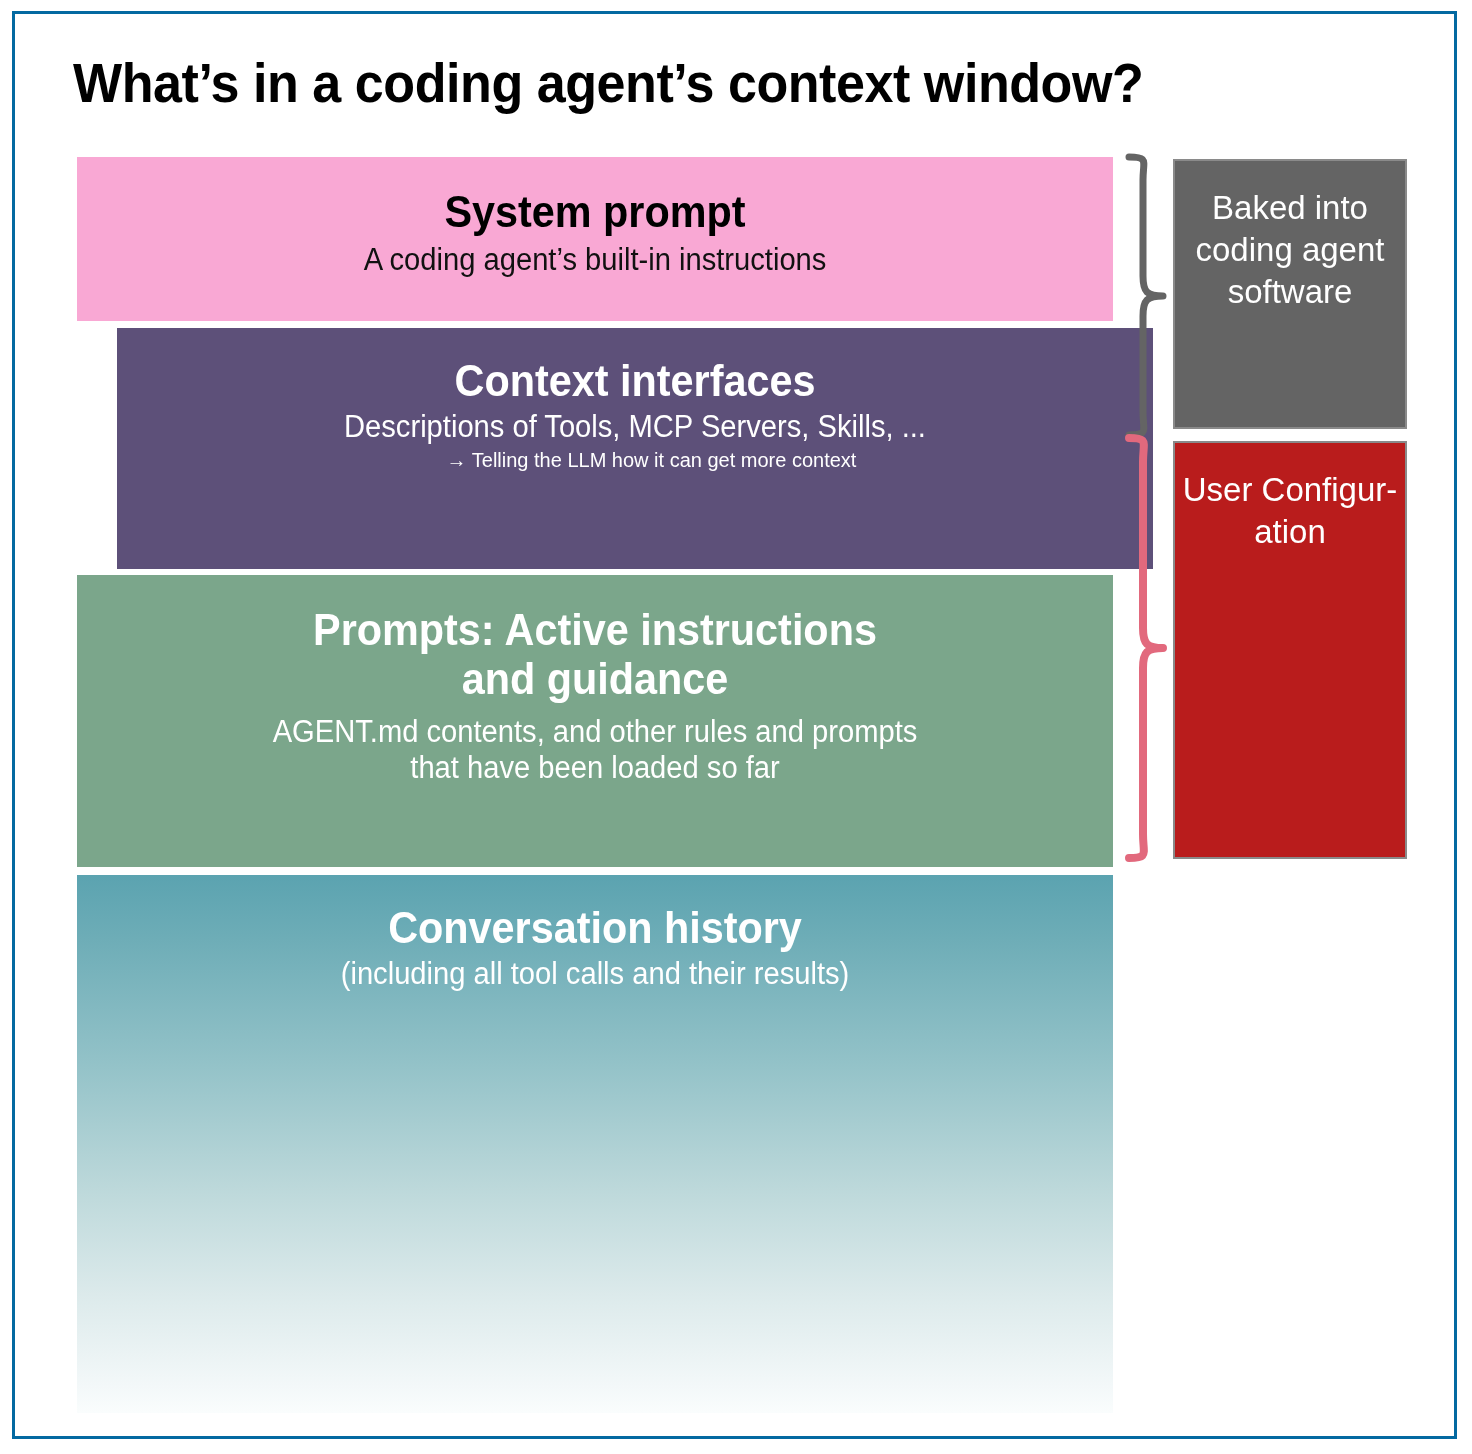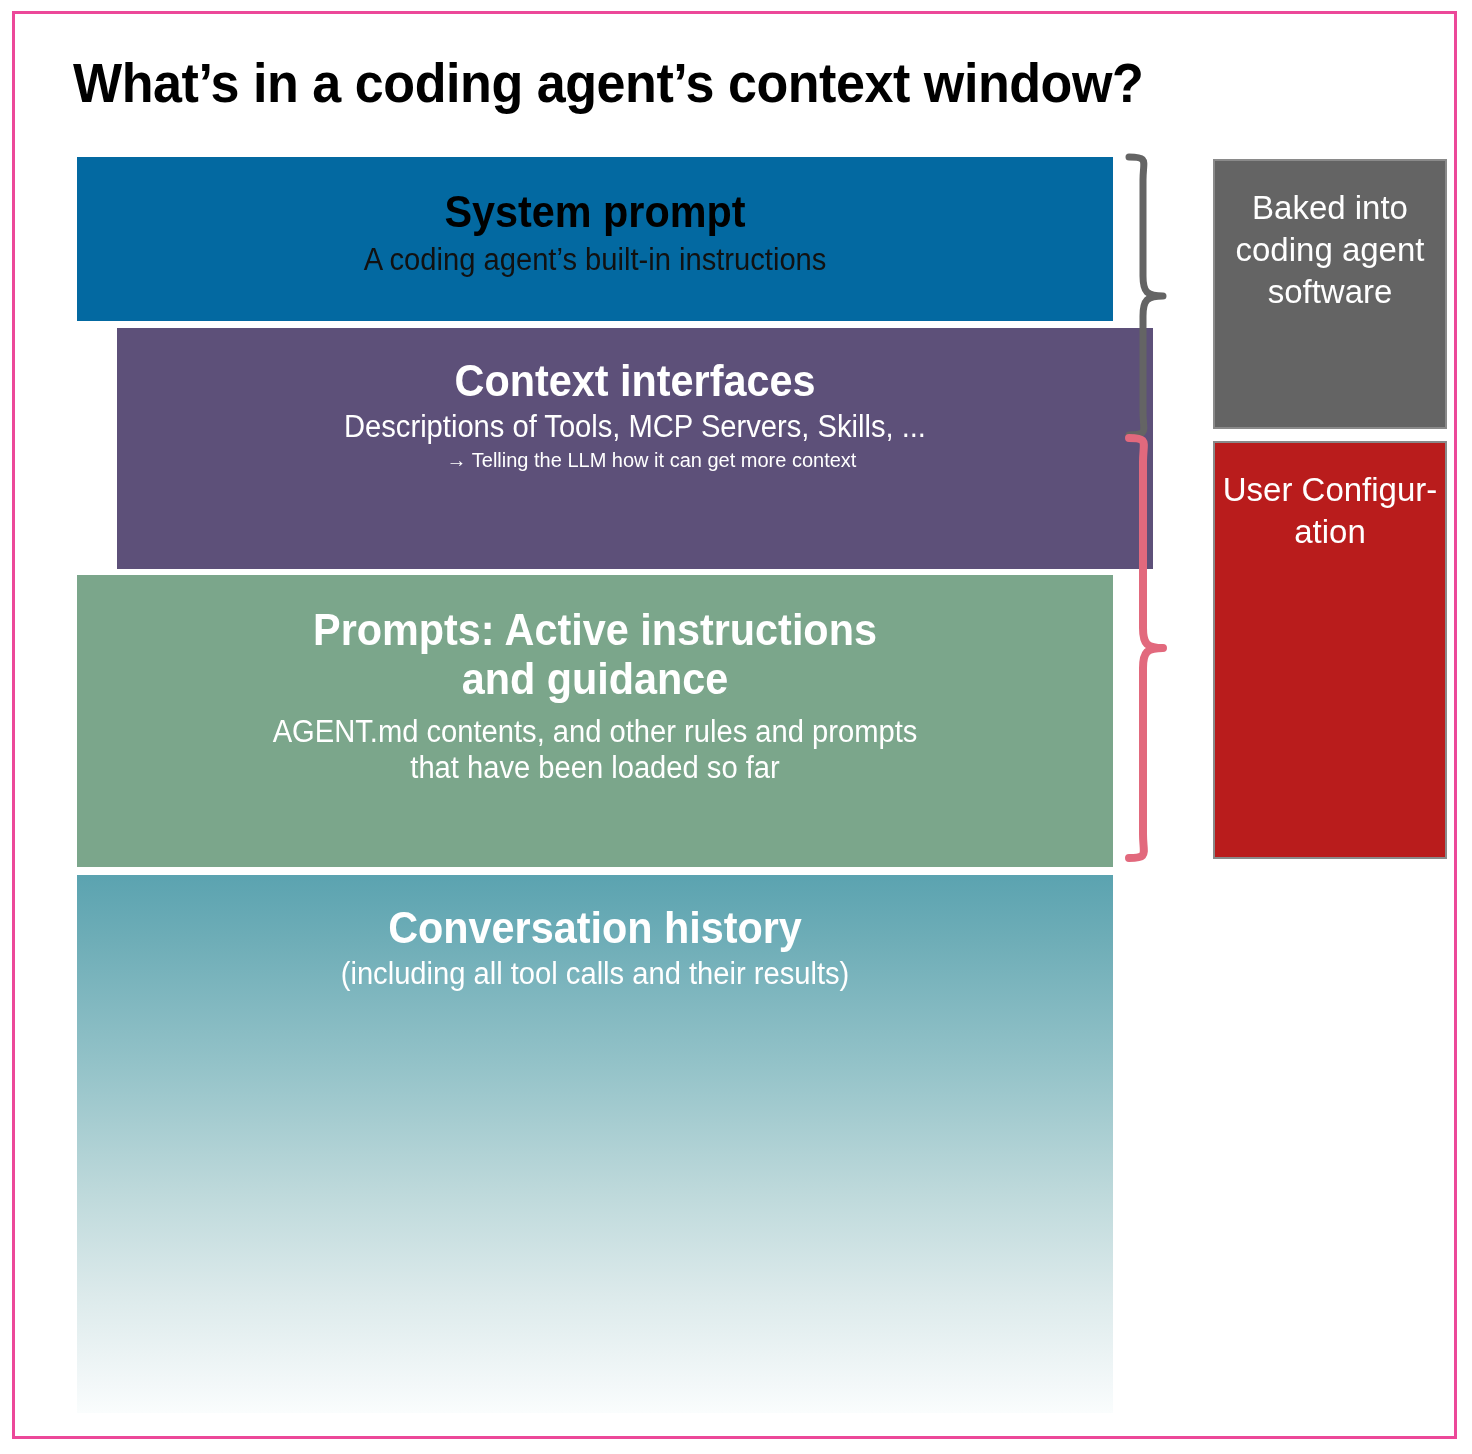--- a/index.html
+++ b/index.html
@@ -21,21 +21,21 @@
     overflow: hidden;
   }
 
   
   .frame {
     position: absolute;
     left: 12px;
     top: 11px;
     width: 1445px;
     height: 1428px;
-    border: 3px solid #ec4899;
+    border: 3px solid #0369a1;
     box-sizing: border-box;
     background: #ffffff;
   }
 
   
   .title {
     position: absolute;
     left: 58px;
     top: 36px;
     font-size: 56px;
@@ -72,21 +72,21 @@
   }
   .block .sub {
     font-family: "Liberation Sans Narrow", "Liberation Sans", sans-serif;
     transform: scaleX(0.94);
     line-height: 1.18;
   }
 
   
   .block-system {
     height: 164px;
-    background: #0369a1;
+    background: #f9a8d4;
     padding-top: 30px;
   }
   .block-system .head {
     font-size: 44px;
     color: #000000;
   }
   .block-system .sub {
     font-size: 31px;
     color: #111111;
     margin-top: 6px;
@@ -163,21 +163,20 @@
   .side-box {
     position: absolute;
     box-sizing: border-box;
     border: 2px solid #8a8a8a;
     text-align: center;
     font-family: "Liberation Sans", sans-serif;
     color: #ffffff;
     display: flex;
     align-items: flex-start;
     justify-content: center;
-    margin-left: 40px;
   }
 
   .side-box .side-text {
     display: block;
     line-height: 1.28;
     font-size: 33px;
     padding-top: 26px;
     width: 100%;
   }
 

